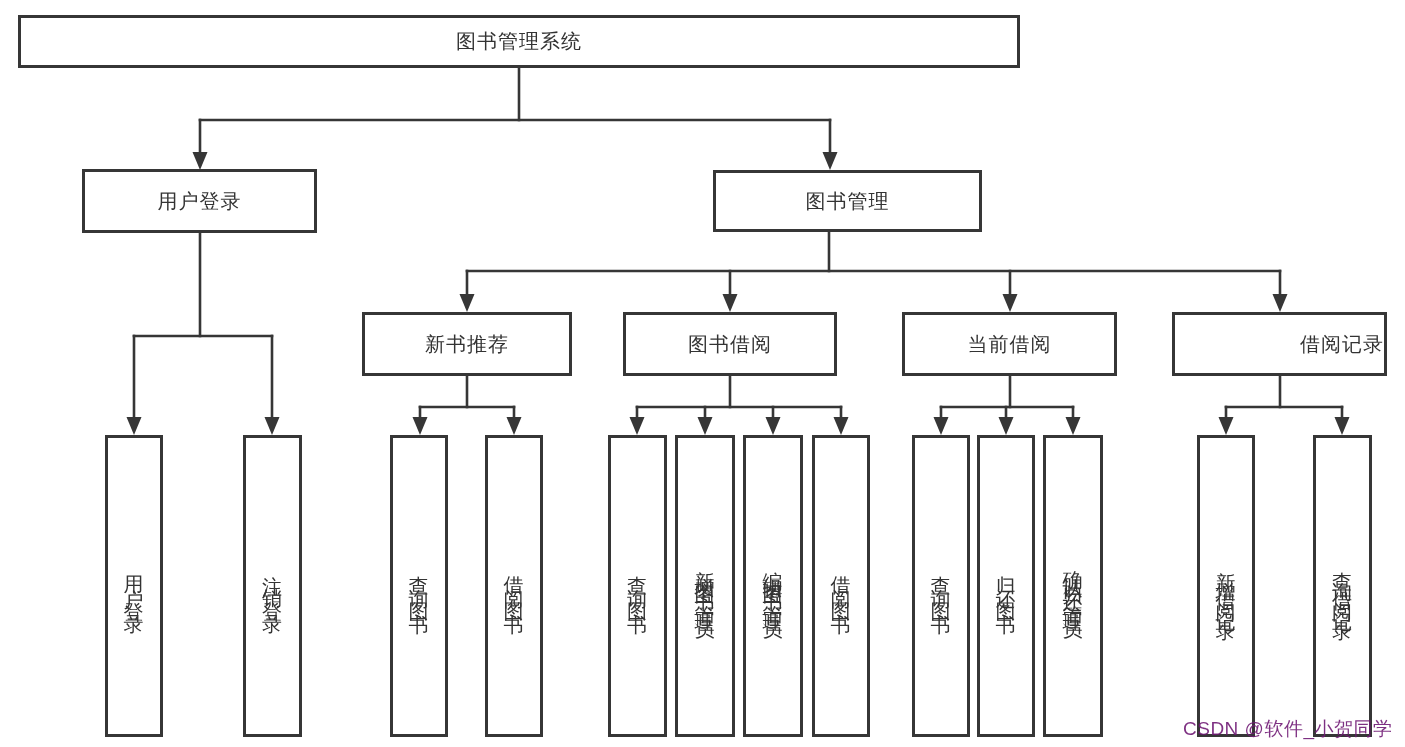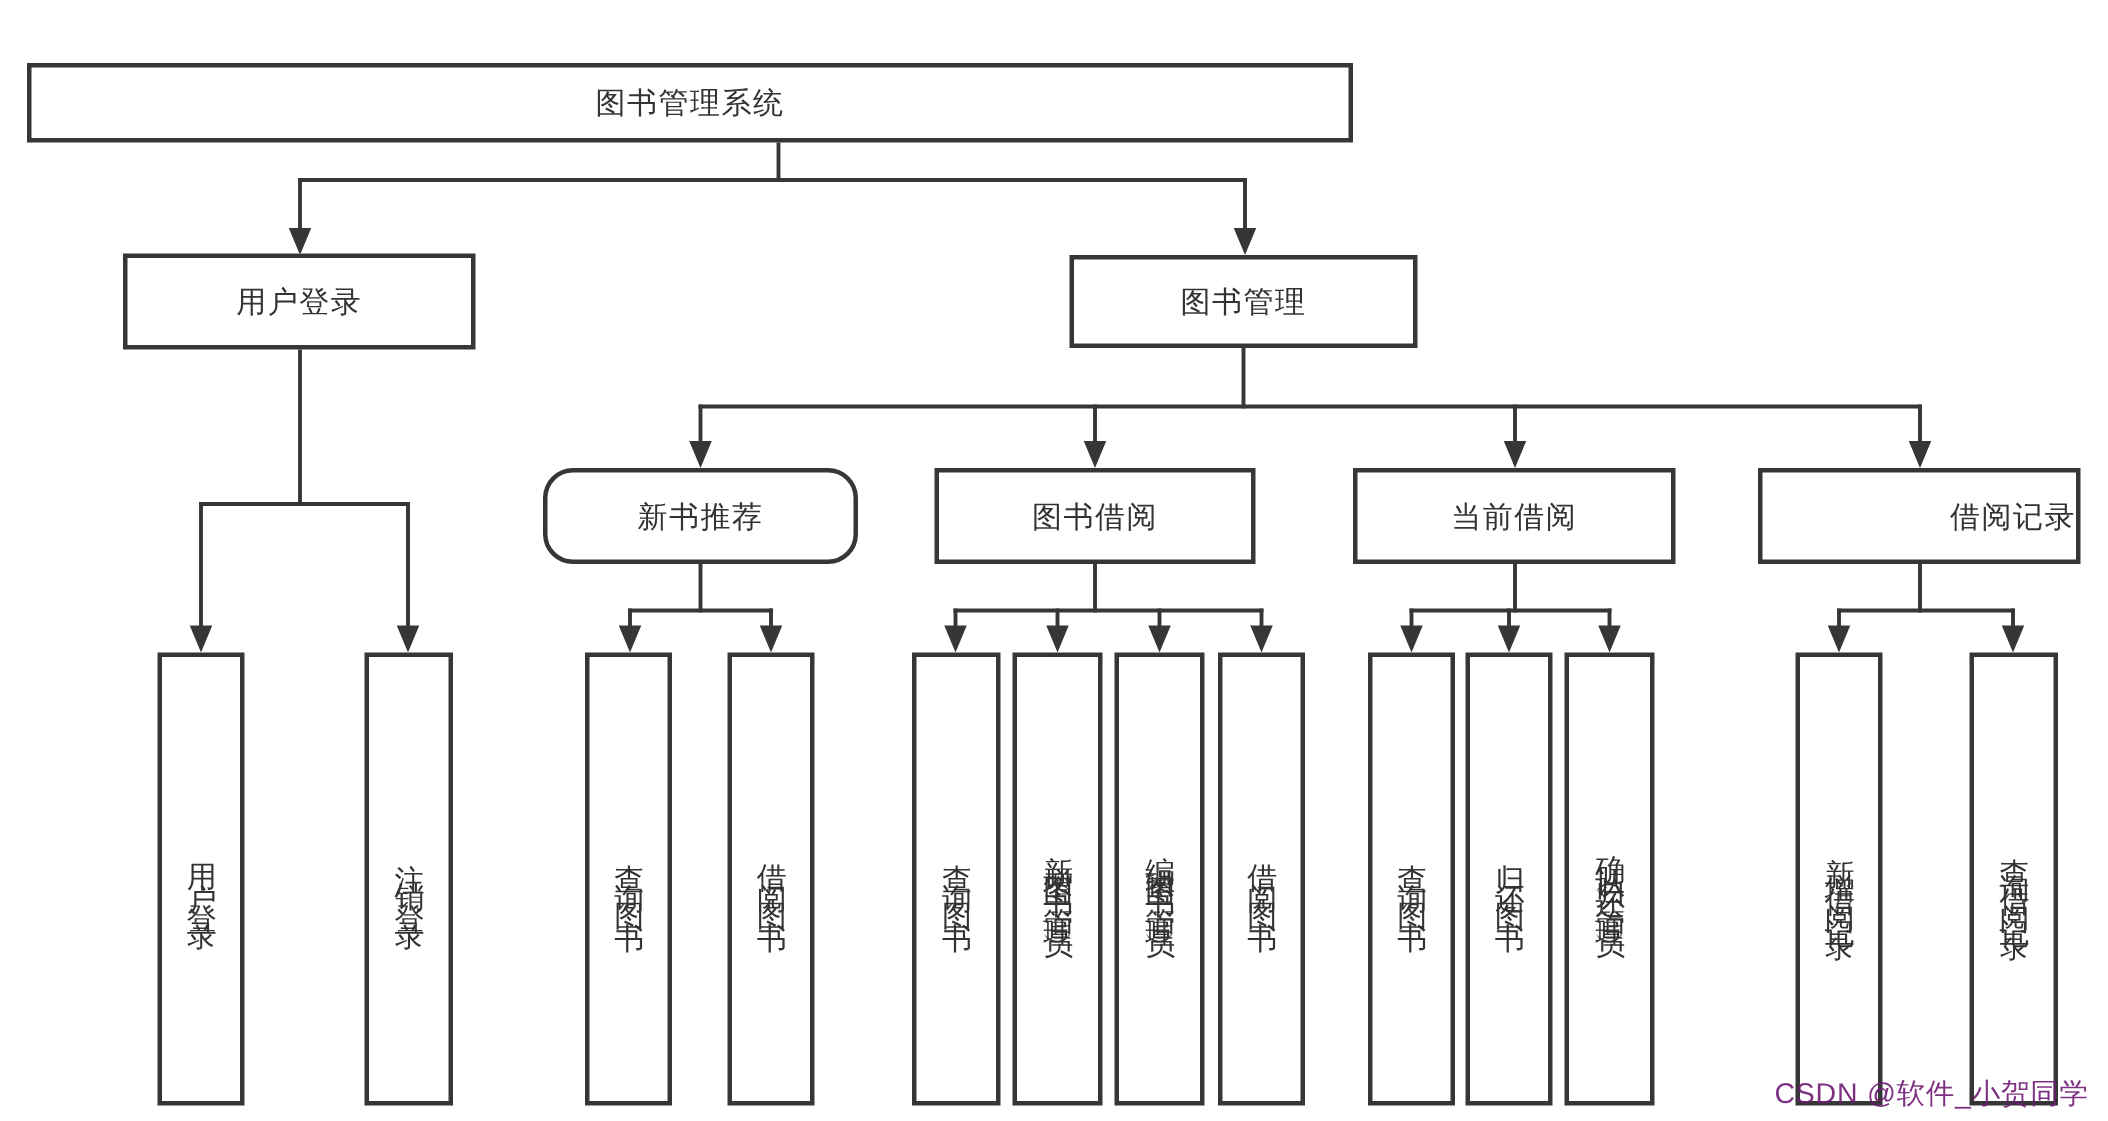--- a/index.html
+++ b/index.html
@@ -113,32 +113,32 @@
       <polygon points="765.5,417 780.5,417 773,435"></polygon>
       <polygon points="833.5,417 848.5,417 841,435"></polygon>
       <polygon points="933.5,417 948.5,417 941,435"></polygon>
       <polygon points="998.5,417 1013.5,417 1006,435"></polygon>
       <polygon points="1065.5,417 1080.5,417 1073,435"></polygon>
       <polygon points="1218.5,417 1233.5,417 1226,435"></polygon>
       <polygon points="1334.5,417 1349.5,417 1342,435"></polygon>
     </g>
   </svg>
 
-  <div class="node" style="left:18px; top:15px; width:884px; height:53px;margin-top:27px;">
+  <div class="node" style="left:18px; top:15px; width:1002px; height:53px;">
     <span>图书管理系统</span>
   </div>
 
   <div class="node" style="left:82px; top:169px; width:235px; height:64px;">
     <span>用户登录</span>
   </div>
-  <div class="node" style="left:713px; top:170px; width:232px; height:62px;">
+  <div class="node" style="left:713px; top:170px; width:269px; height:62px;">
     <span>图书管理</span>
   </div>
 
-  <div class="node" style="left:362px; top:312px; width:210px; height:64px;border-radius:20px;">
+  <div class="node" style="left:362px; top:312px; width:210px; height:64px;">
     <span>新书推荐</span>
   </div>
   <div class="node" style="left:623px; top:312px; width:214px; height:64px;">
     <span>图书借阅</span>
   </div>
   <div class="node" style="left:902px; top:312px; width:215px; height:64px;">
     <span>当前借阅</span>
   </div>
   <div class="node" style="left:1172px; top:312px; width:215px; height:64px;justify-content:flex-end;">
     <span>借阅记录</span>

